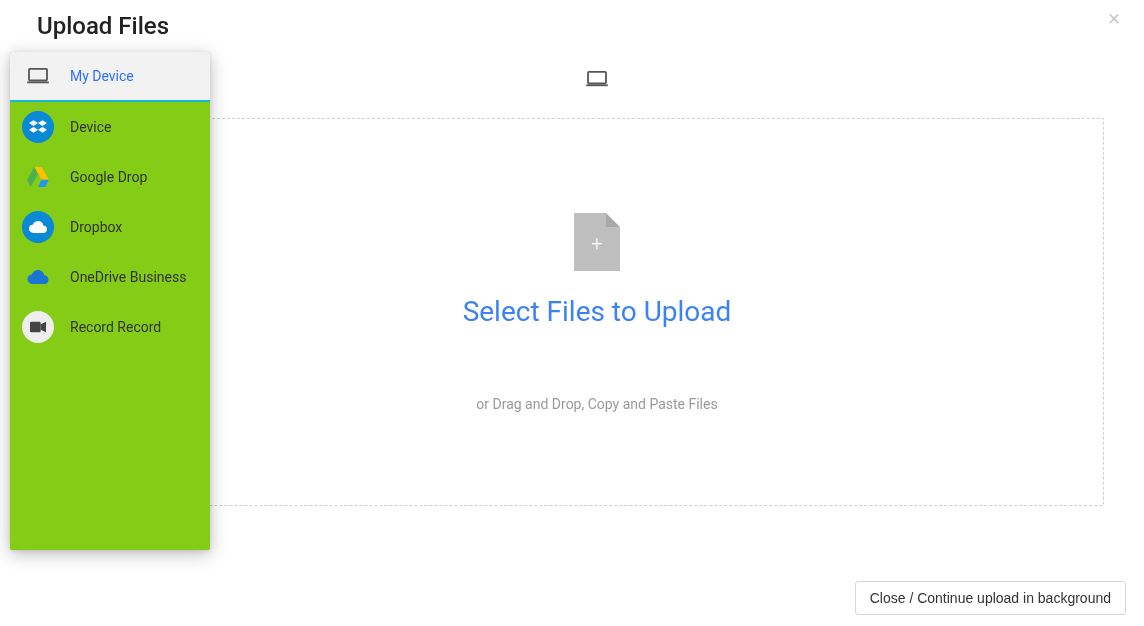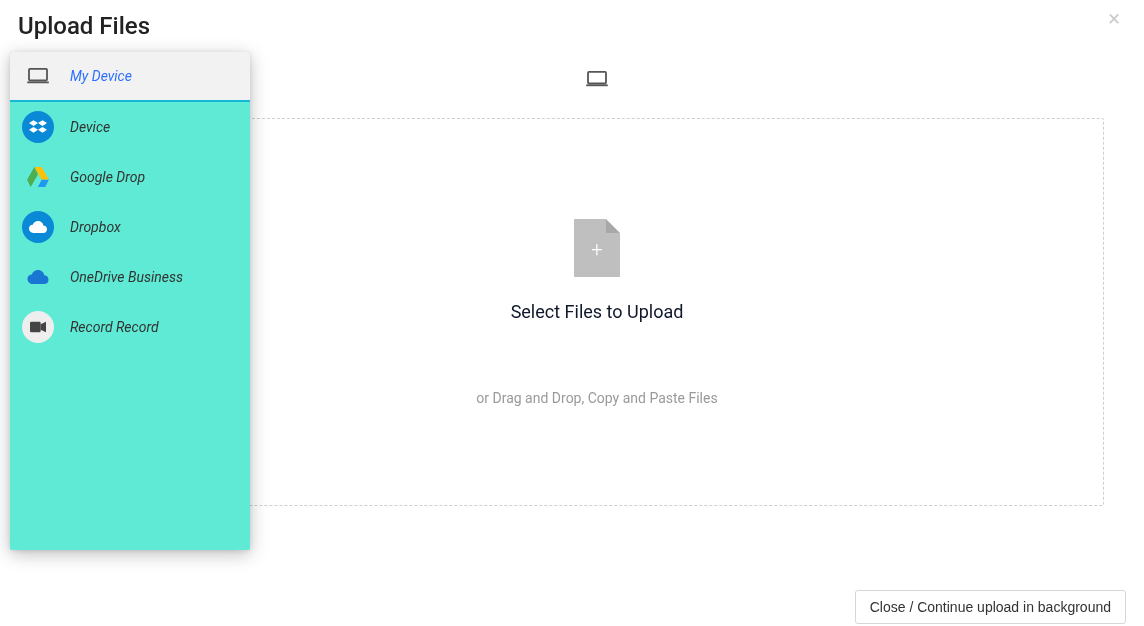--- a/index.html
+++ b/index.html
@@ -1,34 +1,33 @@
 <!DOCTYPE html>
 <html><head>
 <meta charset="utf-8">
 <style>
   * { box-sizing: border-box; margin: 0; padding: 0; }
   html, body { width: 1144px; height: 626px; font-family: -apple-system, BlinkMacSystemFont, "Segoe UI", Roboto, "Helvetica Neue", Arial, sans-serif; background: #fff; color: #333; }
   .modal { position: relative; width: 1144px; height: 626px; }
   .header { padding: 12px 18px 8px 18px; display: flex; justify-content: space-between; align-items: flex-start; }
-  .header h1 { font-size: 24px; font-weight: 500; color: #222; }
+  .header h1 { font-size: 24px; font-weight: 500; color: #222; margin-left: 19px; }
   .close-x { color: #ccc; font-size: 22px; line-height: 1; cursor: pointer; padding: 0 6px; margin-top: -4px; }
   .body { position: relative; padding: 0 18px; height: 540px; }
 
   .sidebar {
     position: absolute;
     top: 4px;
     left: 10px;
-    width: 240px;
+    width: 200px;
     height: 498px;
-    background: #5eead4;
+    background: #84cc16;
     box-shadow: 0 4px 18px rgba(0,0,0,0.25), 0 1px 4px rgba(0,0,0,0.1);
     border-radius: 2px;
     z-index: 20;
     overflow: hidden;
-    font-style: italic;
   }
   .sidebar-item {
     display: flex;
     align-items: center;
     height: 50px;
     padding: 0 12px;
     cursor: pointer;
     font-size: 14px;
     color: #333;
   }
@@ -67,24 +66,24 @@
     cursor:pointer;
   }
   .file-plus {
     width: 46px; height: 58px; background:#bfbfbf; position:relative; margin-bottom: 24px;
   }
   .file-plus::before {
     content:""; position:absolute; top:0; right:0; width:0; height:0;
     border-top: 14px solid #fff; border-left: 14px solid #a8a8a8;
   }
   .file-plus .plus { position:absolute; top: 52%; left:50%; transform:translate(-50%,-50%); color:#fff; font-size:20px; font-weight:300; }
-  .dropzone h2 { font-size: 18px; font-weight: 400; color:#0f172a; margin-bottom: 28px;}
+  .dropzone h2 { font-size: 28px; font-weight: 400; color:#3b82f6; margin-bottom: 28px;}
   .dropzone .sub { font-size: 14px; color:#9a9a9a;margin-top:40px; }
 
-  .footer { position:absolute; bottom: 2px; right: 18px; border-radius: 14px; }
+  .footer { position:absolute; bottom: 11px; right: 18px; border-radius: 14px; }
   .footer button {
     background:#fff; border:1px solid #d6d6d6; border-radius:3px;
     padding: 8px 14px; font-size:14px; color:#333; cursor:pointer;
   }
 
   .label { font-size: 14px; }
 </style>
 </head>
 <body>
 

